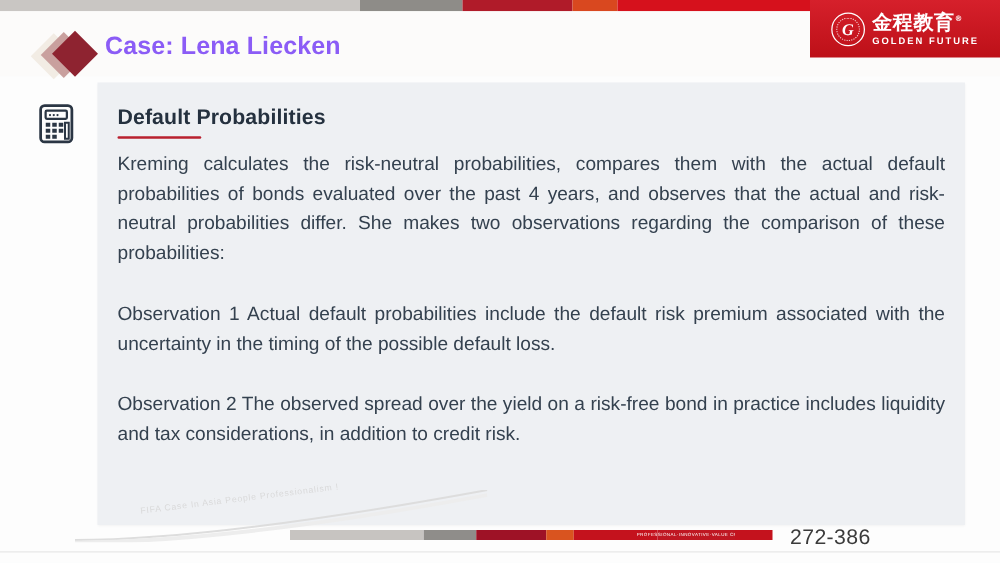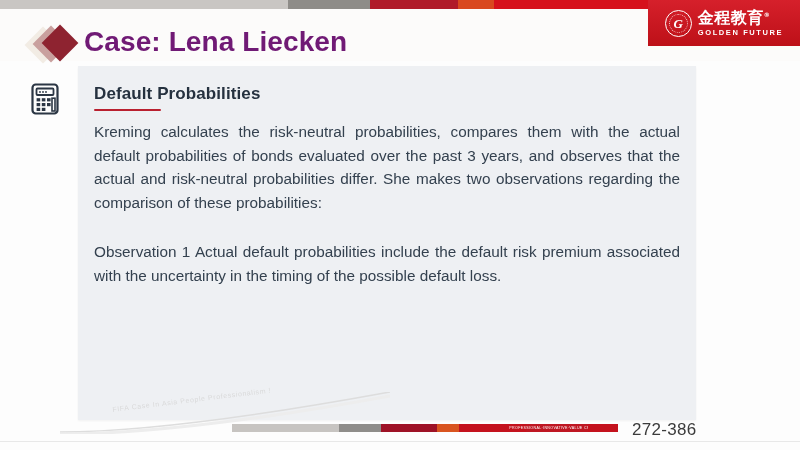--- a/index.html
+++ b/index.html
@@ -38,22 +38,22 @@
     position: absolute;
     width: 26px; height: 26px;
     transform: rotate(45deg);
   }
   .dia.d1 { left: 0px;  top: 7px;  background: #f2ece4; }
   .dia.d2 { left: 8px;  top: 6px;  background: #c9a09e; }
   .dia.d3 { left: 17px; top: 5px;  background: #8e2330; }
 
   .slide-title {
     position: absolute; left: 84px; top: 17px;
-    font-size: 28px; font-weight: bold;
-    color: #701a75;
+    font-size: 20px; font-weight: bold;
+    color: #8b5cf6;
     letter-spacing: .1px;
     white-space: nowrap;
   }
 
   
   .logo-box {
     position: absolute; right: 0px; top: 0px;
     width: 152px; height: 46px;
     background: #cf1622;
     background: linear-gradient(180deg,#d6202b 0%, #bd1018 100%);
@@ -94,21 +94,21 @@
 
   
   .calc-icon {
     position: absolute; left: 28px; top: 82px;
     width: 34px; height: 34px;
   }
 
   
   .panel {
     position: absolute; left: 78px; top: 66px;
-    width: 618px; height: 354px;
+    width: 694px; height: 354px;
     background: #eef0f3;
     box-shadow: 0 1px 2px rgba(0,0,0,.05);
   }
   .panel-body {
     position: absolute; left: 16px; top: 18px; right: 16px;
   }
   .heading {
     font-size: 17px; font-weight: bold;
     color: #25313f;
     letter-spacing: .1px;
@@ -232,22 +232,23 @@
       <rect x="24.0" y="16.2" width="3.0" height="12.8" fill="none" stroke="#2b3644" stroke-width="1.6"></rect>
     </svg>
   </div>
 
   <div class="panel">
     <div class="panel-body">
       <div class="heading">
         <span>Default Probabilities</span>
         <div class="heading-underline"></div>
       </div>
-      <p class="para p1">Kreming calculates the risk-neutral probabilities, compares them with the actual default probabilities of bonds evaluated over the past 3 years, and observes that the actual and risk-neutral probabilities differ. She makes two observations regarding the comparison of these probabilities:</p>
+      <p class="para p1">Kreming calculates the risk-neutral probabilities, compares them with the actual default probabilities of bonds evaluated over the past 4 years, and observes that the actual and risk-neutral probabilities differ. She makes two observations regarding the comparison of these probabilities:</p>
       <p class="para">Observation 1 Actual default probabilities include the default risk premium associated with the uncertainty in the timing of the possible default loss.</p>
+      <p class="para last-left">Observation 2 The observed spread over the yield on a risk-free bond in practice includes liquidity and tax considerations, in addition to credit risk.</p>
     </div>
   </div>
 
   <div class="swoosh">
     <svg viewBox="0 0 330 42" width="330" height="42" aria-hidden="true">
       <path d="M0 40 C 90 40, 210 22, 330 0" fill="none" stroke="#dddddd" stroke-width="1.6"></path>
       <path d="M0 42 C 90 42, 210 26, 330 4" fill="none" stroke="#ededed" stroke-width="3"></path>
     </svg>
   </div>
   <div class="watermark">FIFA Case In Asia People Professionalism !</div>

